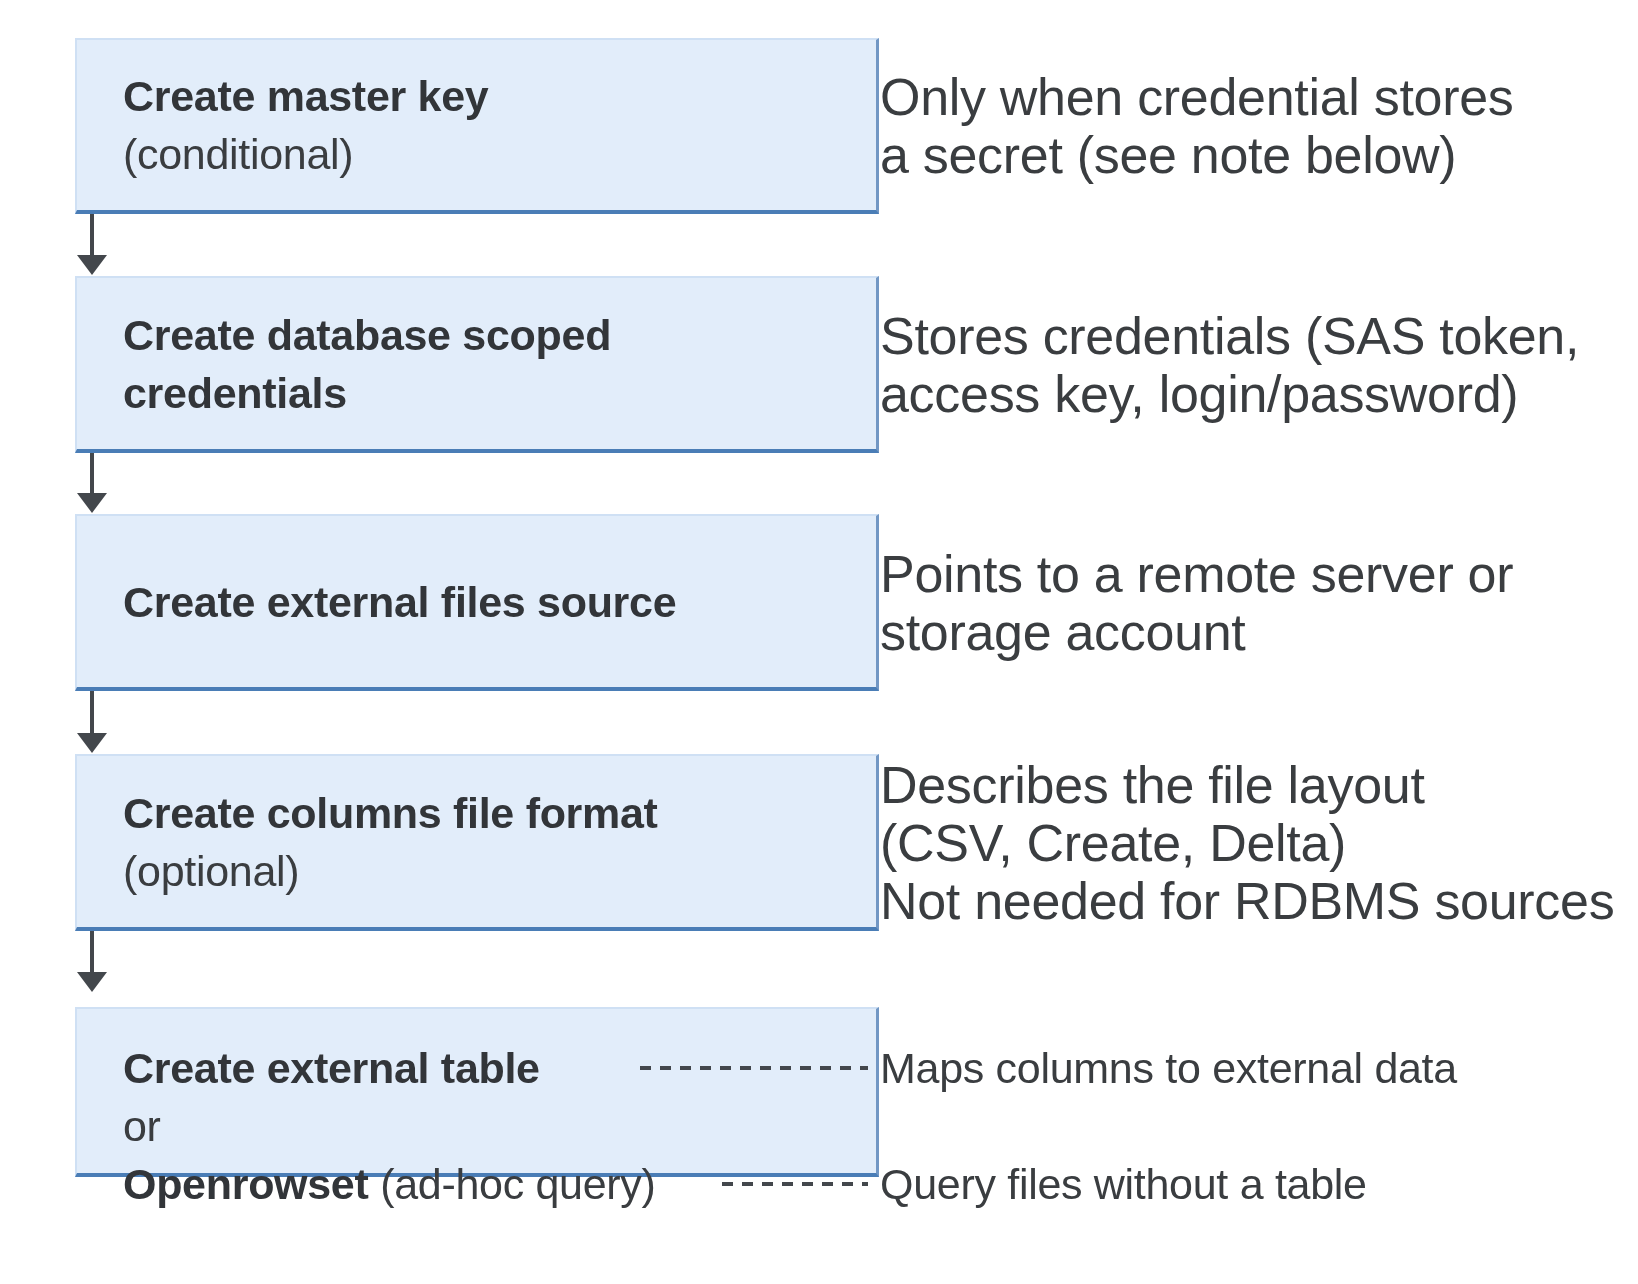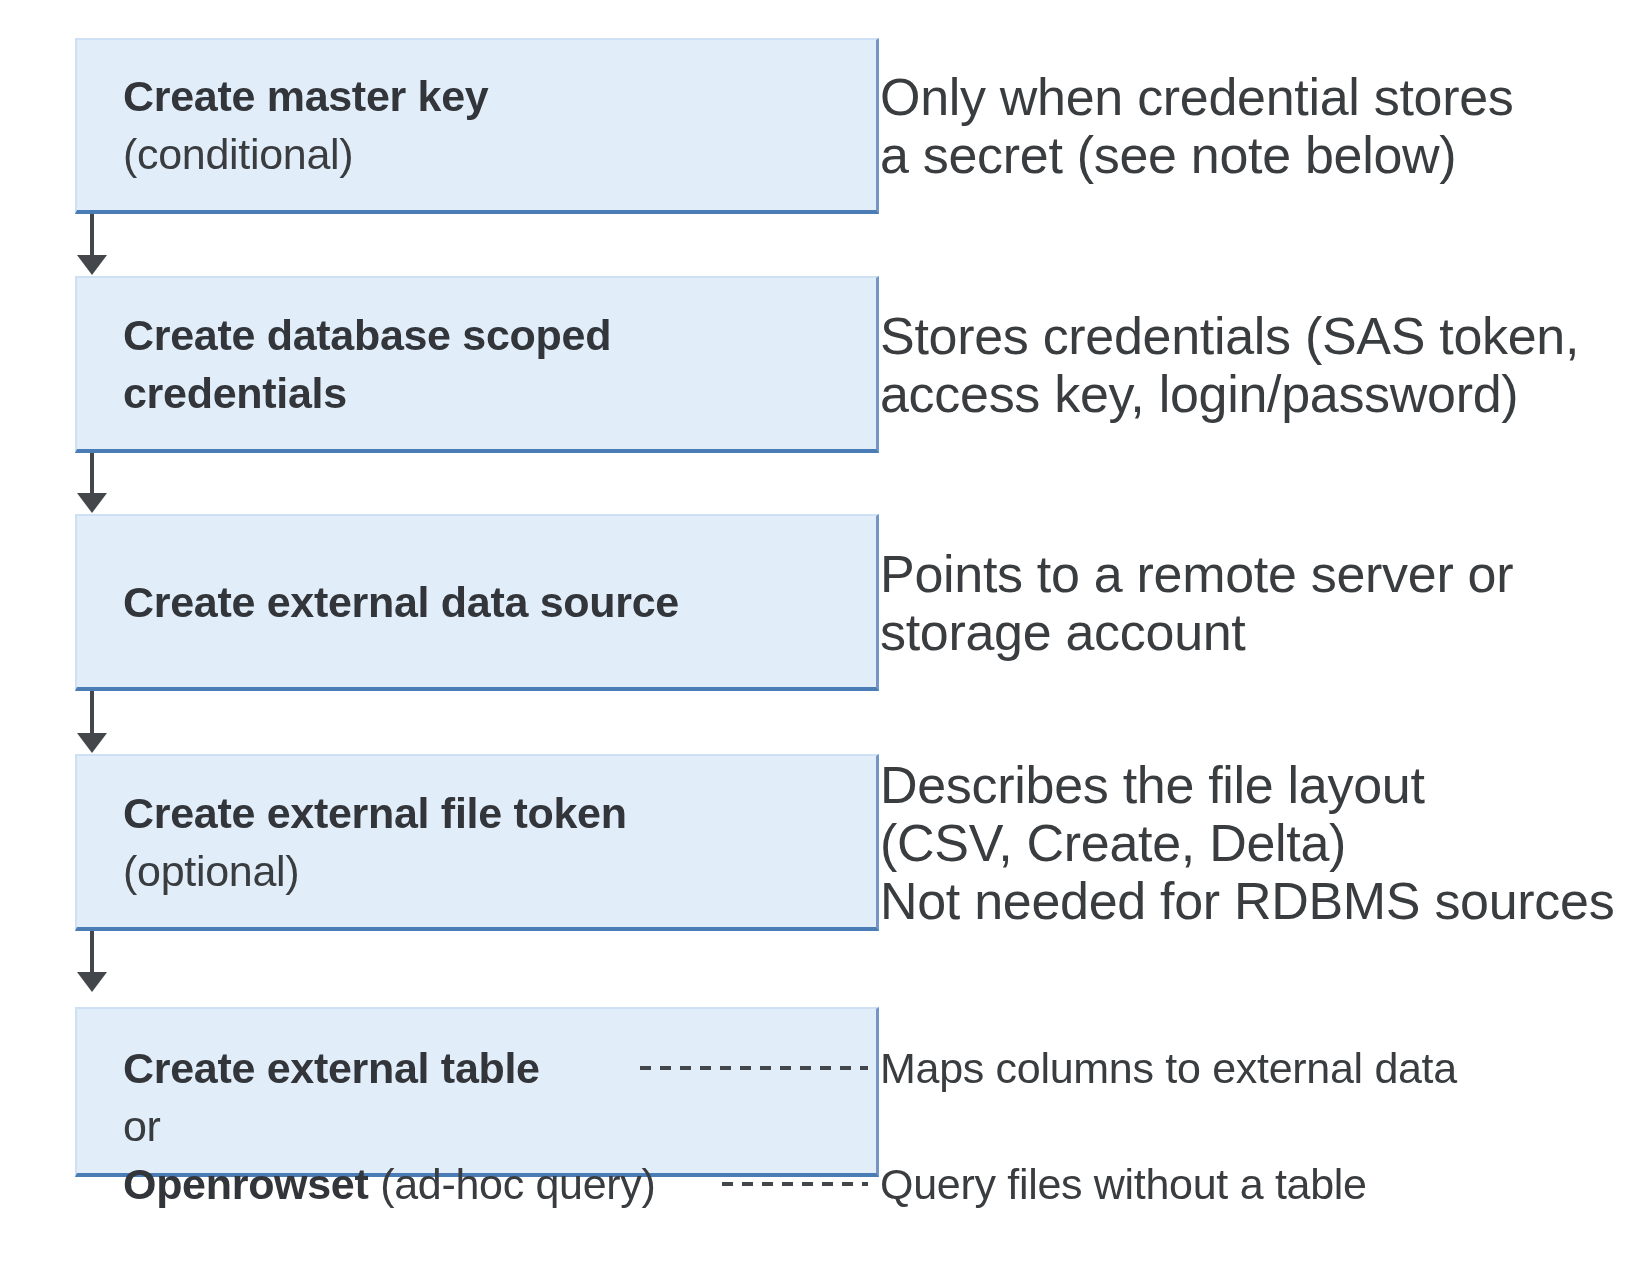--- a/index.html
+++ b/index.html
@@ -111,29 +111,29 @@
   <div class="box box-2">
     <div class="t-bold">Create database scoped</div>
     <div class="t-bold">credentials</div>
   </div>
   <div class="arrow arrow-2">
     <div class="shaft"></div>
     <div class="head"></div>
   </div>
 
   <div class="box box-3">
-    <div class="t-bold">Create external data source</div>
+    <div class="t-bold">Create external files source</div>
   </div>
   <div class="arrow arrow-3">
     <div class="shaft"></div>
     <div class="head"></div>
   </div>
 
   <div class="box box-4">
-    <div class="t-bold">Create external file token</div>
+    <div class="t-bold">Create columns file format</div>
     <div class="t-reg">(optional)</div>
   </div>
   <div class="arrow arrow-4">
     <div class="shaft"></div>
     <div class="head"></div>
   </div>
 
   <div class="box box-5">
     <div class="t-bold">Create external table</div>
     <div class="t-reg">or</div>

